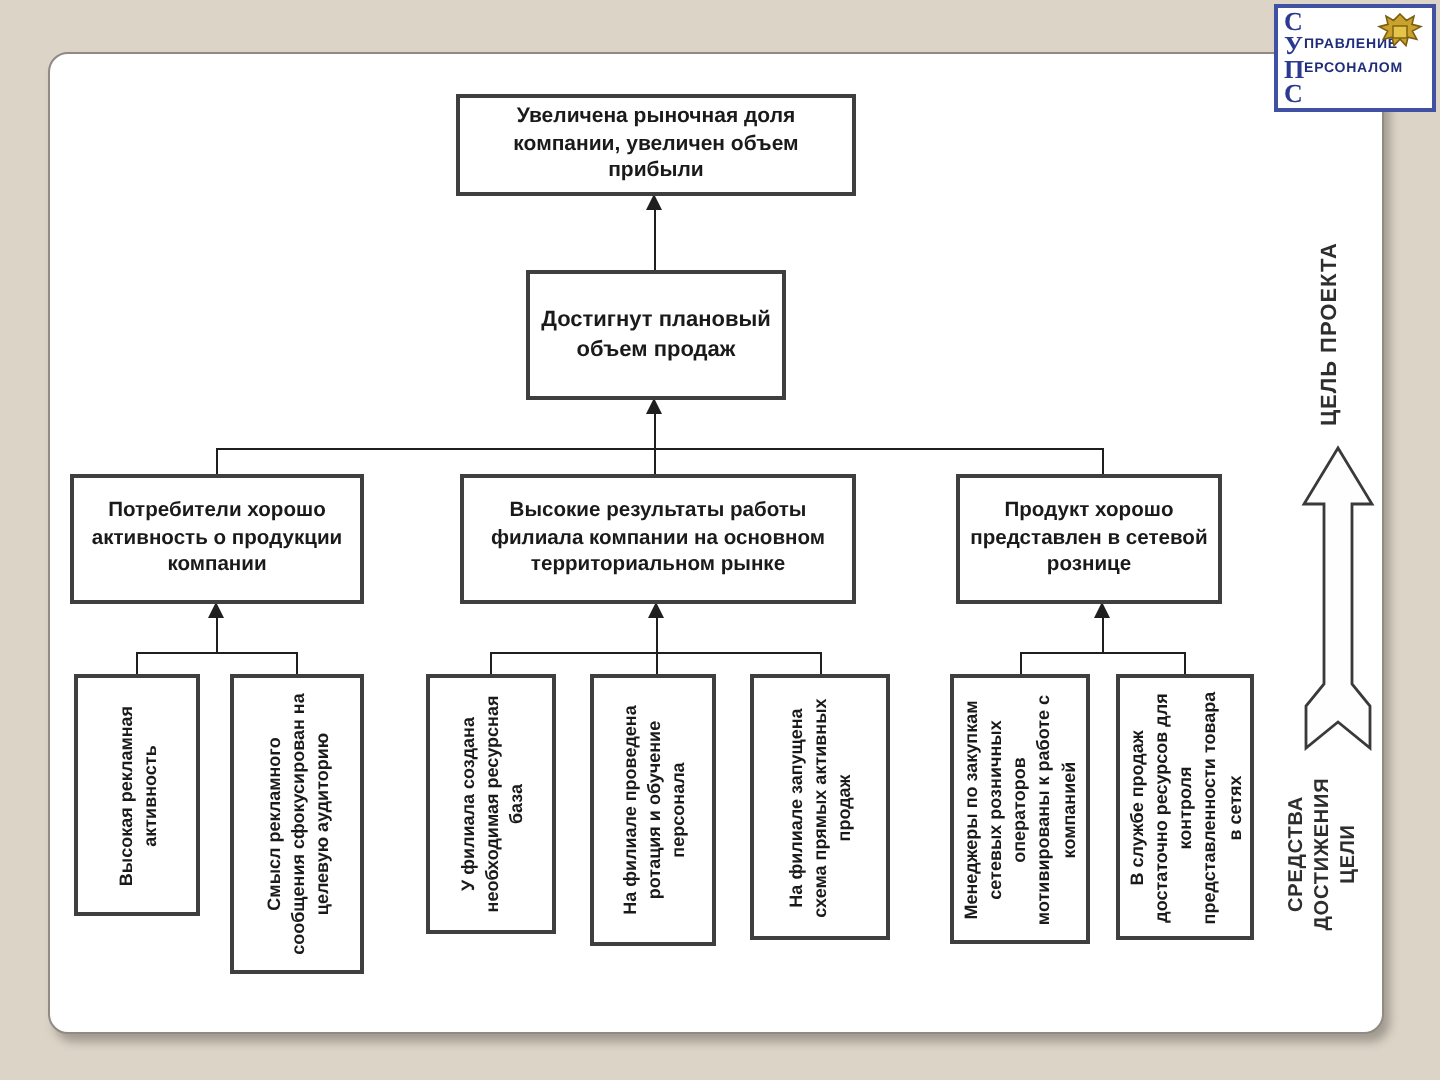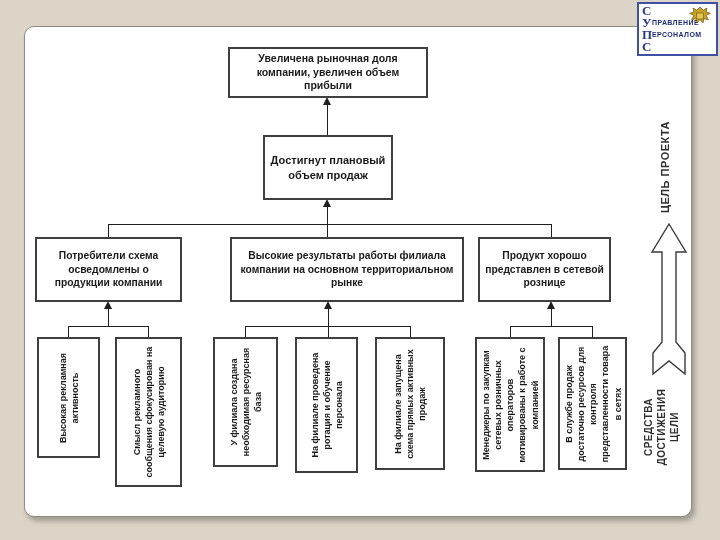--- a/index.html
+++ b/index.html
@@ -22,21 +22,21 @@
   .node {
     position:absolute; background:#fff; border:2px solid #3f3f3f;
     display:flex; align-items:center; justify-content:center;
     text-align:center; color:#1a1a1a; z-index:3; box-sizing:border-box;
     padding:2px 4px; line-height:1.3;
   }
   .node-root  { left:228px; top:47px;  width:200px; height:51px; font-size:10.5px; font-weight:600; }
   .node-goal  { left:263px; top:135px; width:130px; height:65px; font-size:11px;  font-weight:700; }
   .branch     { top:237px; height:65px; font-size:10.3px; font-weight:600; }
   .branch-0   { left:35px;  width:147px; }
-  .branch-1   { left:230px; width:234px; }
+  .branch-1   { left:230px; width:198px; }
   .branch-2   { left:478px; width:133px; }
 
   
   .leaf { position:absolute; top:337px; background:#fff; border:2px solid #3f3f3f; z-index:3; box-sizing:border-box; }
   .leaf .vtext {
     position:absolute; top:50%; left:50%;
     transform:translate(-50%,-50%) rotate(-90deg);
     text-align:center; font-size:9px; font-weight:600; line-height:1.35; color:#1a1a1a;
   }
   .leaf-0 { left:37px;  width:63px; height:121px; } .leaf-0 .vtext { width:105px; }
@@ -144,21 +144,21 @@
   <div class="vline l-cs6"></div>
 
   <div class="node node-goal">
     <span>Достигнут плановый объем продаж</span>
   </div>
   <div class="node node-root">
     <span>Увеличена рыночная доля компании, увеличен объем прибыли</span>
   </div>
 
   <div class="node branch branch-0">
-    <span>Потребители схема осведомлены о продукции компании</span>
+    <span>Потребители хорошо активность о продукции компании</span>
   </div>
   <div class="node branch branch-1">
     <span>Высокие результаты работы филиала компании на основном территориальном рынке</span>
   </div>
   <div class="node branch branch-2">
     <span>Продукт хорошо представлен в сетевой рознице</span>
   </div>
 
   <div class="leaf leaf-0">
     <span class="vtext">Высокая рекламная активность</span>

